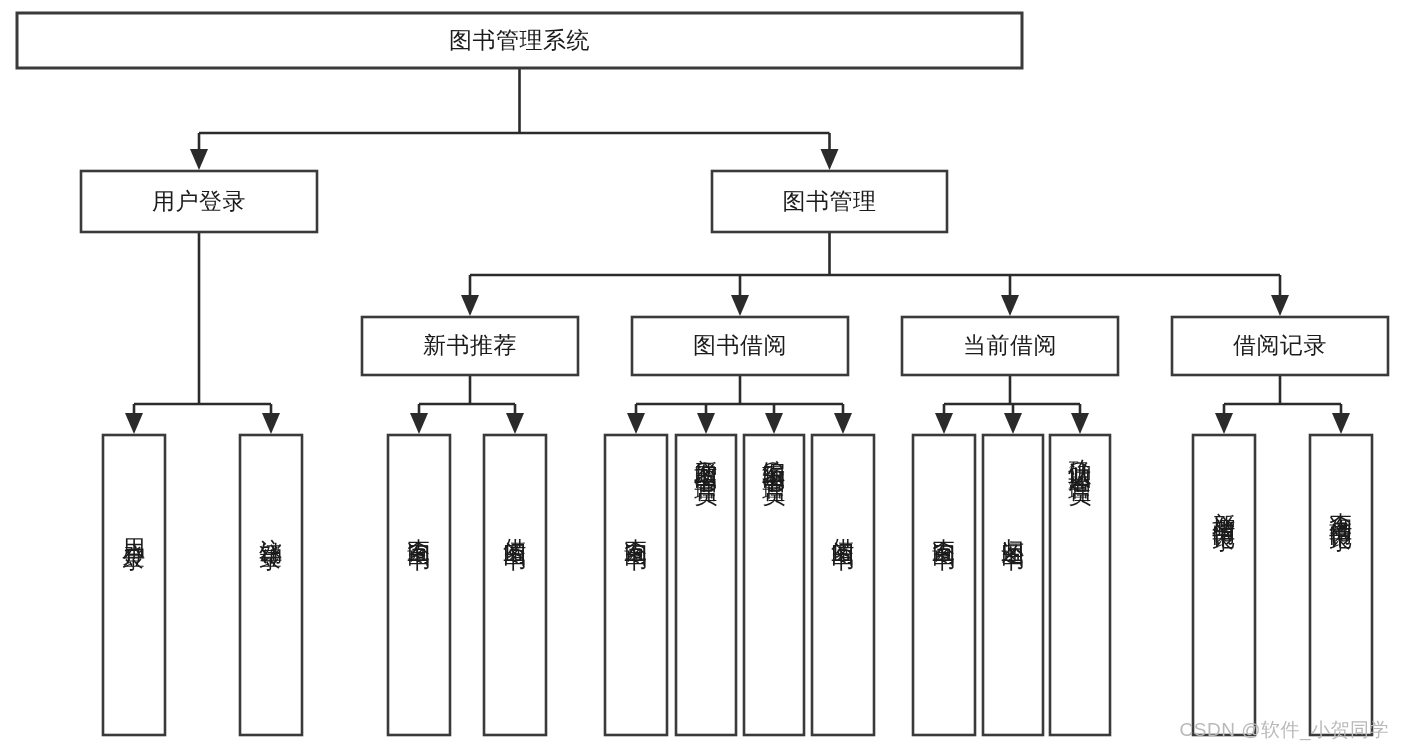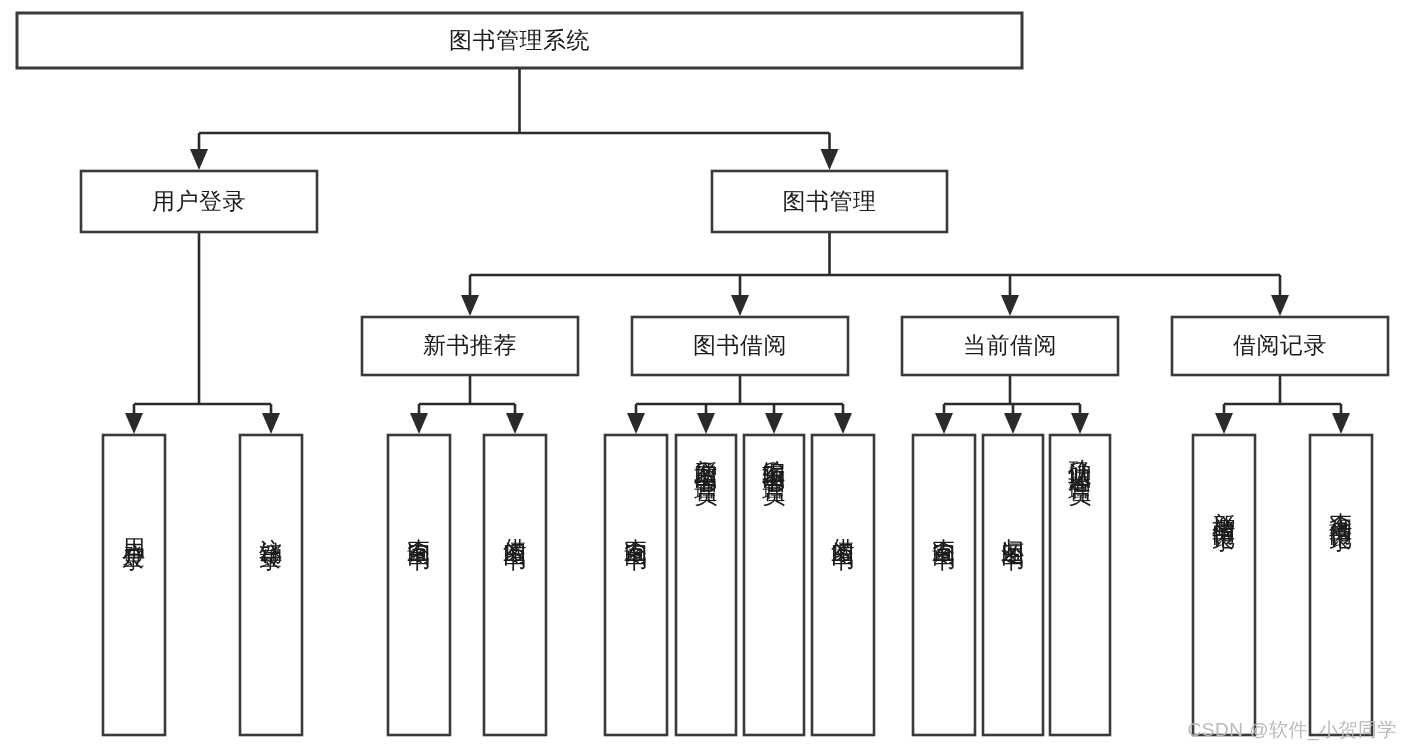--- a/index.html
+++ b/index.html
@@ -66,21 +66,21 @@
     text-orientation: upright;
     font-family: "Liberation Sans", "DejaVu Sans", sans-serif;
     font-size: 23px;
     line-height: 1.32;
     color: #1b1b1b;
     letter-spacing: 3.5px;
     white-space: nowrap;
   }
   .watermark {
     position: absolute;
-    right: 8px;
+    right: 16px;
     bottom: 4px;
     font-family: "Liberation Sans", "DejaVu Sans", sans-serif;
     font-size: 19px;
     color: #b9b9b9;
     letter-spacing: 0.5px;
     white-space: nowrap;
   }
 </style>
 </head>
 <body>

